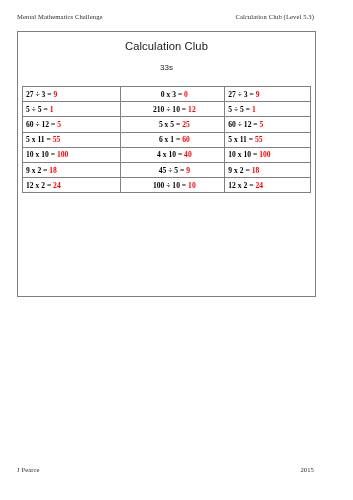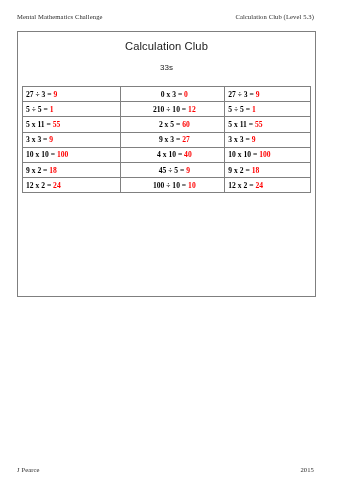--- a/index.html
+++ b/index.html
@@ -137,28 +137,28 @@
             <td class="col-1"><span class="q-text">27 ÷ 3 = </span><span class="a-text">9</span></td>
             <td class="col-2"><span class="q-text">0 x 3 = </span><span class="a-text">0</span></td>
             <td class="col-3"><span class="q-text">27 ÷ 3 = </span><span class="a-text">9</span></td>
           </tr>
           <tr>
             <td class="col-1"><span class="q-text">5 ÷ 5 = </span><span class="a-text">1</span></td>
             <td class="col-2"><span class="q-text">210 ÷ 10 = </span><span class="a-text">12</span></td>
             <td class="col-3"><span class="q-text">5 ÷ 5 = </span><span class="a-text">1</span></td>
           </tr>
           <tr>
-            <td class="col-1"><span class="q-text">5 x 11 = </span><span class="a-text">55</span></td>
-            <td class="col-2"><span class="q-text">2 x 5 = </span><span class="a-text">60</span></td>
-            <td class="col-3"><span class="q-text">5 x 11 = </span><span class="a-text">55</span></td>
+            <td class="col-1"><span class="q-text">60 ÷ 12 = </span><span class="a-text">5</span></td>
+            <td class="col-2"><span class="q-text">5 x 5 = </span><span class="a-text">25</span></td>
+            <td class="col-3"><span class="q-text">60 ÷ 12 = </span><span class="a-text">5</span></td>
           </tr>
           <tr>
-            <td class="col-1"><span class="q-text">3 x 3 = </span><span class="a-text">9</span></td>
-            <td class="col-2"><span class="q-text">9 x 3 = </span><span class="a-text">27</span></td>
-            <td class="col-3"><span class="q-text">3 x 3 = </span><span class="a-text">9</span></td>
+            <td class="col-1"><span class="q-text">5 x 11 = </span><span class="a-text">55</span></td>
+            <td class="col-2"><span class="q-text">6 x 1 = </span><span class="a-text">60</span></td>
+            <td class="col-3"><span class="q-text">5 x 11 = </span><span class="a-text">55</span></td>
           </tr>
           <tr>
             <td class="col-1"><span class="q-text">10 x 10 = </span><span class="a-text">100</span></td>
             <td class="col-2"><span class="q-text">4 x 10 = </span><span class="a-text">40</span></td>
             <td class="col-3"><span class="q-text">10 x 10 = </span><span class="a-text">100</span></td>
           </tr>
           <tr>
             <td class="col-1"><span class="q-text">9 x 2 = </span><span class="a-text">18</span></td>
             <td class="col-2"><span class="q-text">45 ÷ 5 = </span><span class="a-text">9</span></td>
             <td class="col-3"><span class="q-text">9 x 2 = </span><span class="a-text">18</span></td>

